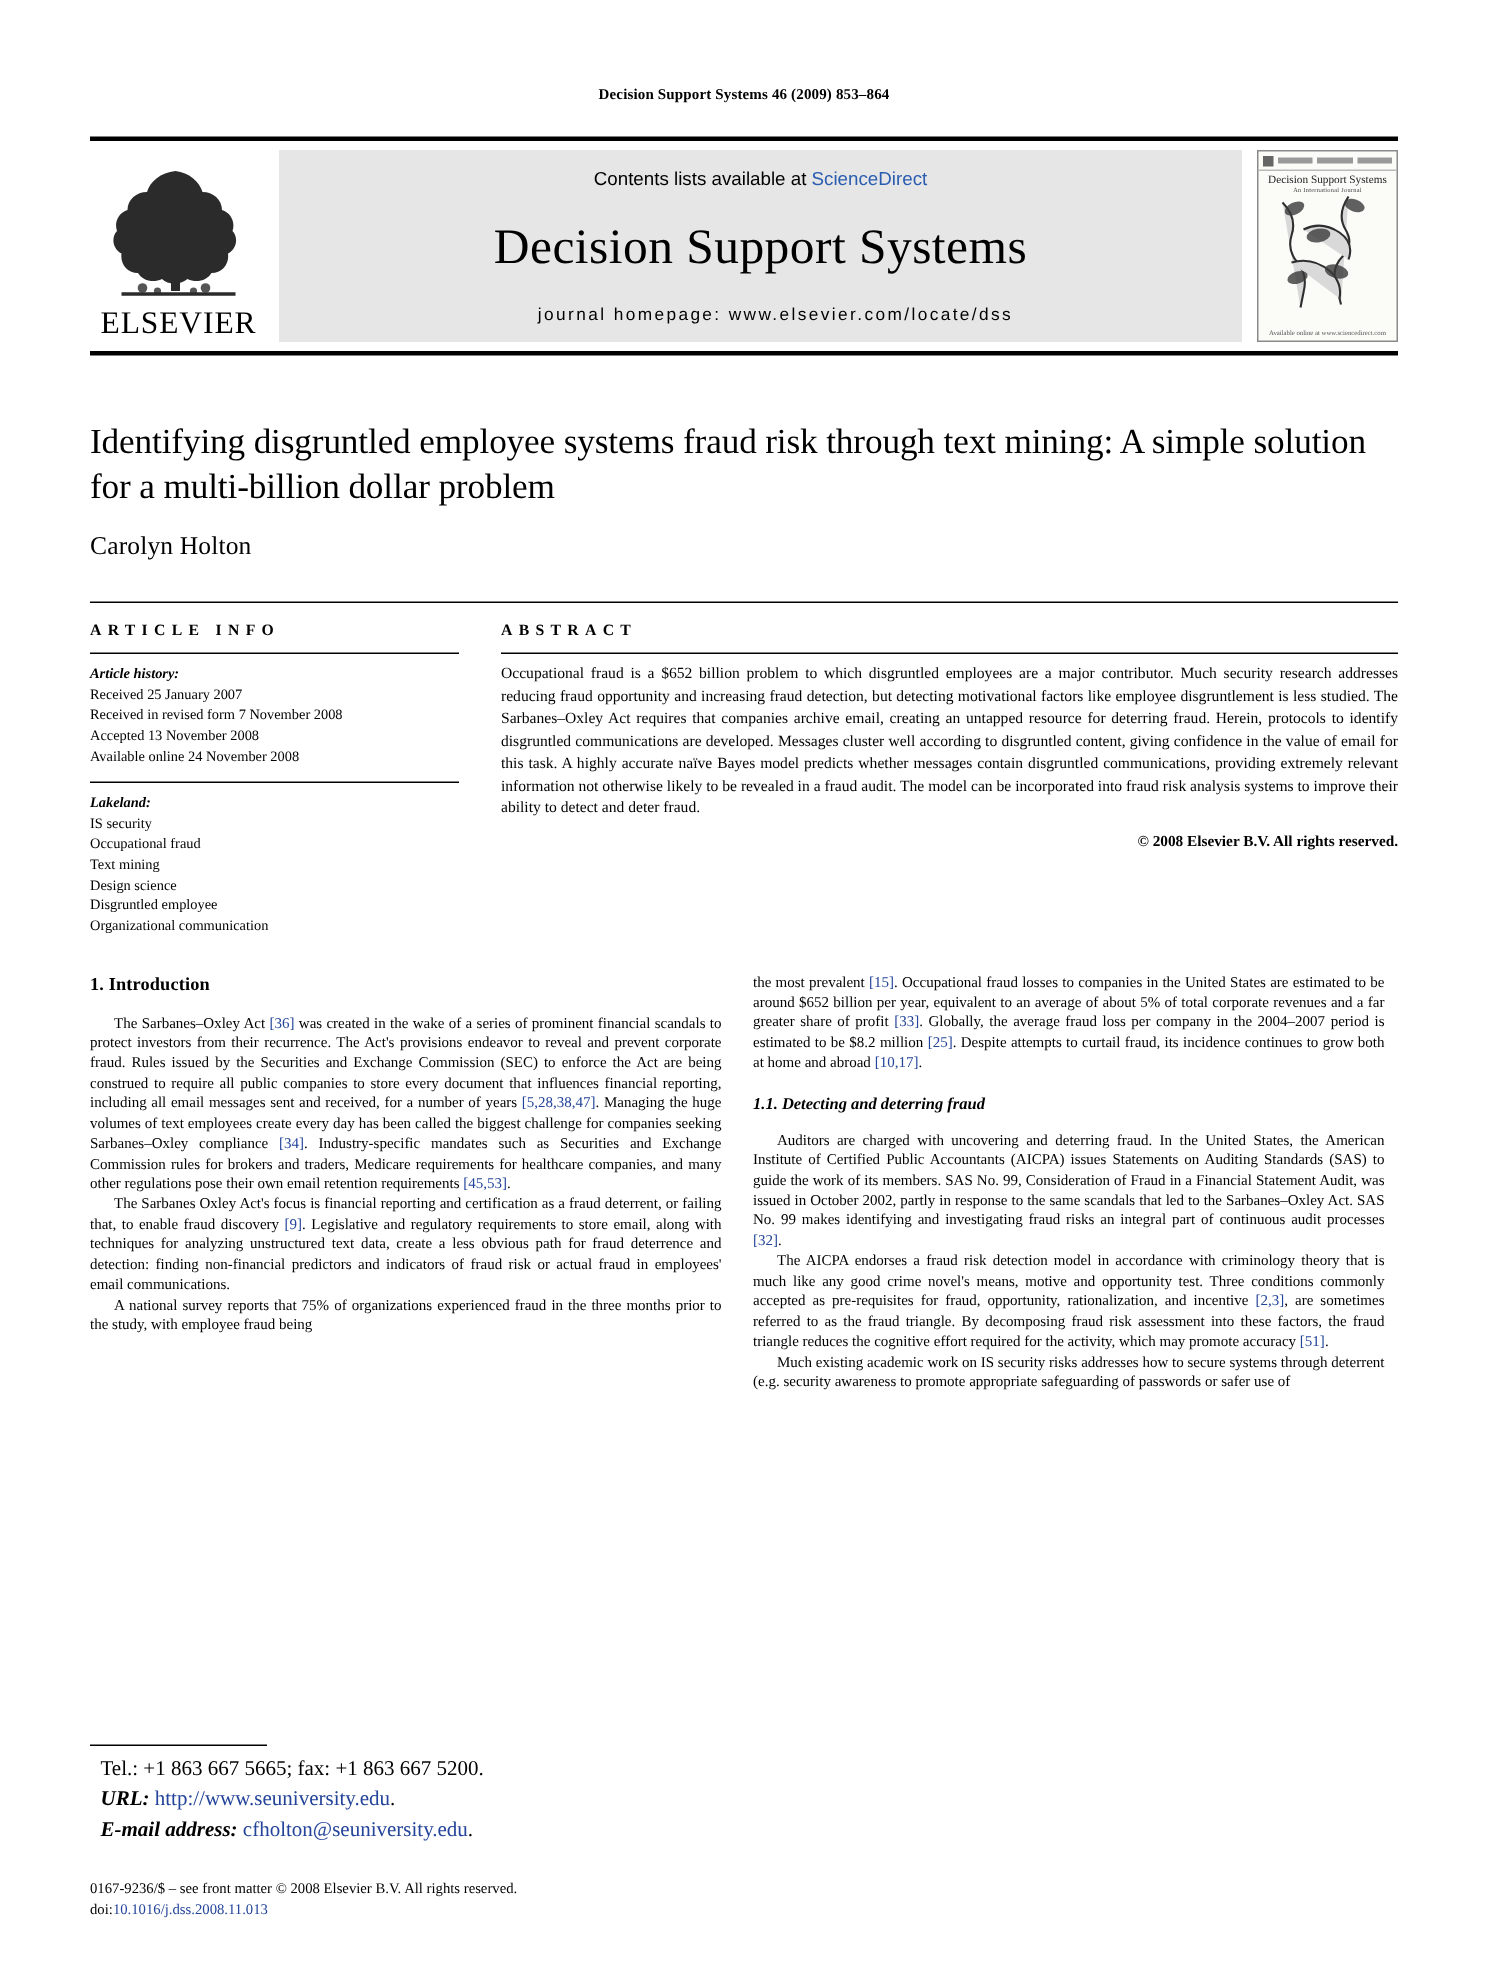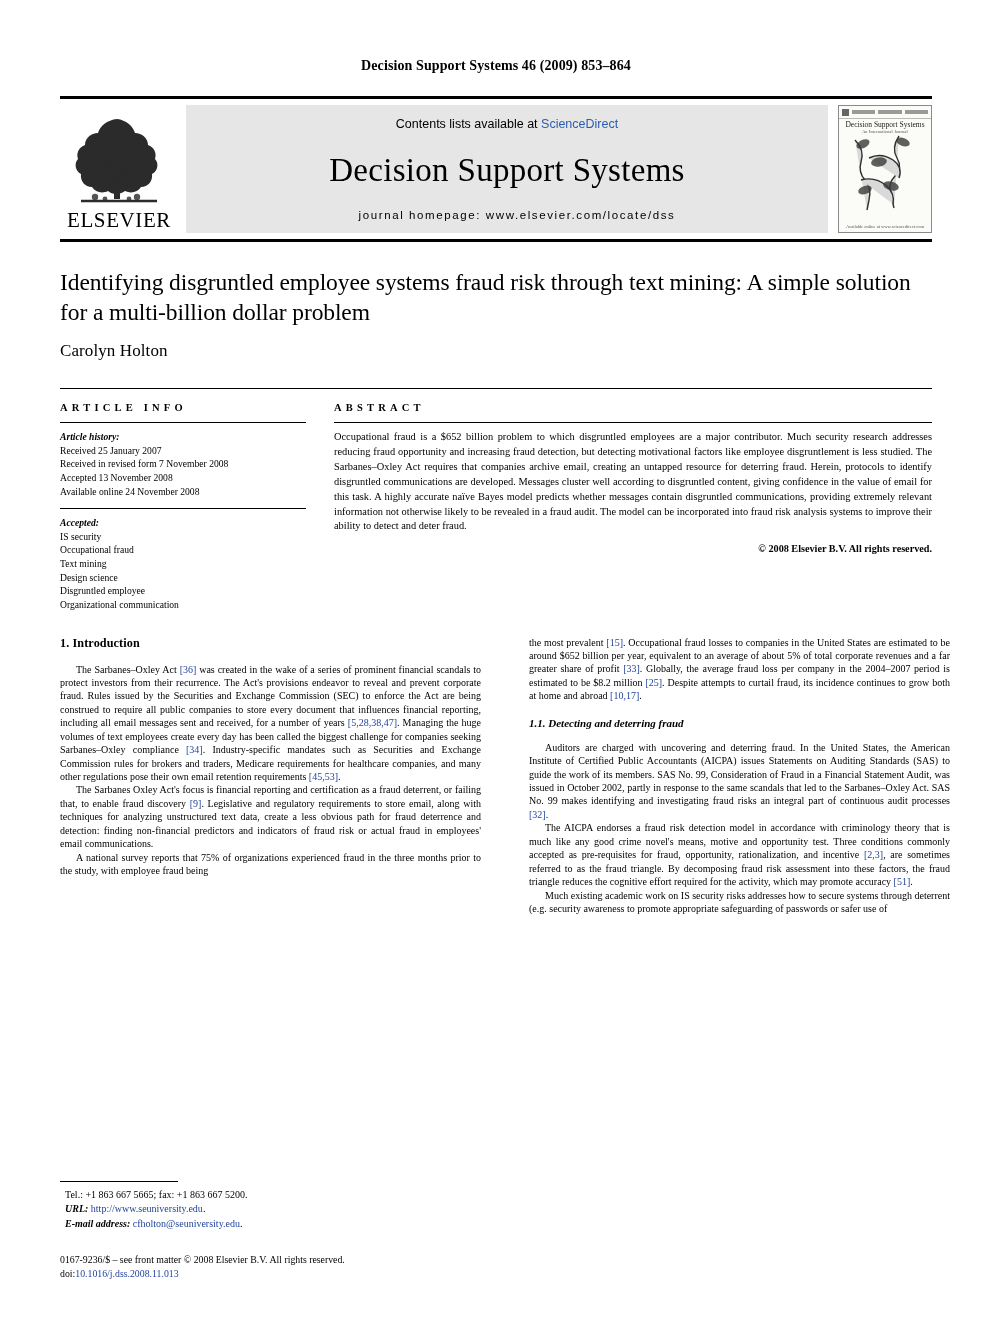--- a/index.html
+++ b/index.html
@@ -19,21 +19,21 @@
     width: 992px;
     height: 1323px;
     position: relative;
     box-sizing: border-box;
     padding: 0 60px;
   }
 
   
   .running-head {
     text-align: center;
-    font-size: 14px;
+    font-size: 10px;
     font-weight: bold;
     padding-top: 58px;
     letter-spacing: 0.1px;
   }
 
   
   .masthead {
     margin-top: 22px;
     border-top: 3px solid #000;
     border-bottom: 3px solid #000;
@@ -128,21 +128,21 @@
     color: #4a4a4a;
     letter-spacing: .2px;
   }
   .cover-art { position:absolute; left:0; top:22px; width:100%; height:88px; }
   .cover-bottom {
     position:absolute; bottom:3px; left:0; width:100%;
     text-align:center; font-size:4.5px; color:#555;
   }
 
   
-  .title-block { padding-top: 26px; }
+  .title-block { padding-top: 44px; }
   .paper-title {
     font-size: 23.5px;
     line-height: 1.26;
     font-weight: normal;
     margin: 0;
     letter-spacing: -0.1px;
   }
   .author {
     font-size: 17px;
     margin-top: 14px;
@@ -195,21 +195,21 @@
     font-size: 10.2px;
     text-align: right;
     margin-top: 9px;
     font-weight: bold;
   }
 
   
   .body-cols {
     margin-top: 24px;
     display: flex;
-    gap: 48px;
+    gap: 21px;
     position: relative;
   }
   .bcol { width: 421px; flex: 0 0 421px; position: relative; }
   .h2 {
     font-size: 12.2px;
     font-weight: bold;
     margin: 0 0 12px 0;
     letter-spacing: 0.1px;
   }
   .h3 {
@@ -236,21 +236,21 @@
     left: 60px;
     bottom: 92px;
     width: 421px;
   }
   .fn-rule {
     width: 118px;
     border-top: 1px solid #000;
     margin-bottom: 6px;
   }
   .fn-line {
-    font-size: 10px;
+    font-size: 14px;
     line-height: 1.45;
     padding-left: 10px;
     text-indent: -10px;
   }
   .fn-line .it { font-style: italic; font-weight: bold; }
 
   .imprint {
     position: absolute;
     left: 60px;
     bottom: 42px;
@@ -341,21 +341,21 @@
 
     <div class="col-info">
       <div class="sec-head">ARTICLE INFO</div>
       <div class="rule"></div>
       <div class="hist-label">Article history:</div>
       <div class="hist-line">Received 25 January 2007</div>
       <div class="hist-line">Received in revised form 7 November 2008</div>
       <div class="hist-line">Accepted 13 November 2008</div>
       <div class="hist-line">Available online 24 November 2008</div>
       <div class="rule-thin"></div>
-      <div class="kw-label">Accepted:</div>
+      <div class="kw-label">Lakeland:</div>
       <div class="kw-line">IS security</div>
       <div class="kw-line">Occupational fraud</div>
       <div class="kw-line">Text mining</div>
       <div class="kw-line">Design science</div>
       <div class="kw-line">Disgruntled employee</div>
       <div class="kw-line">Organizational communication</div>
     </div>
 
     <div class="col-abstract">
       <div class="sec-head">ABSTRACT</div>

